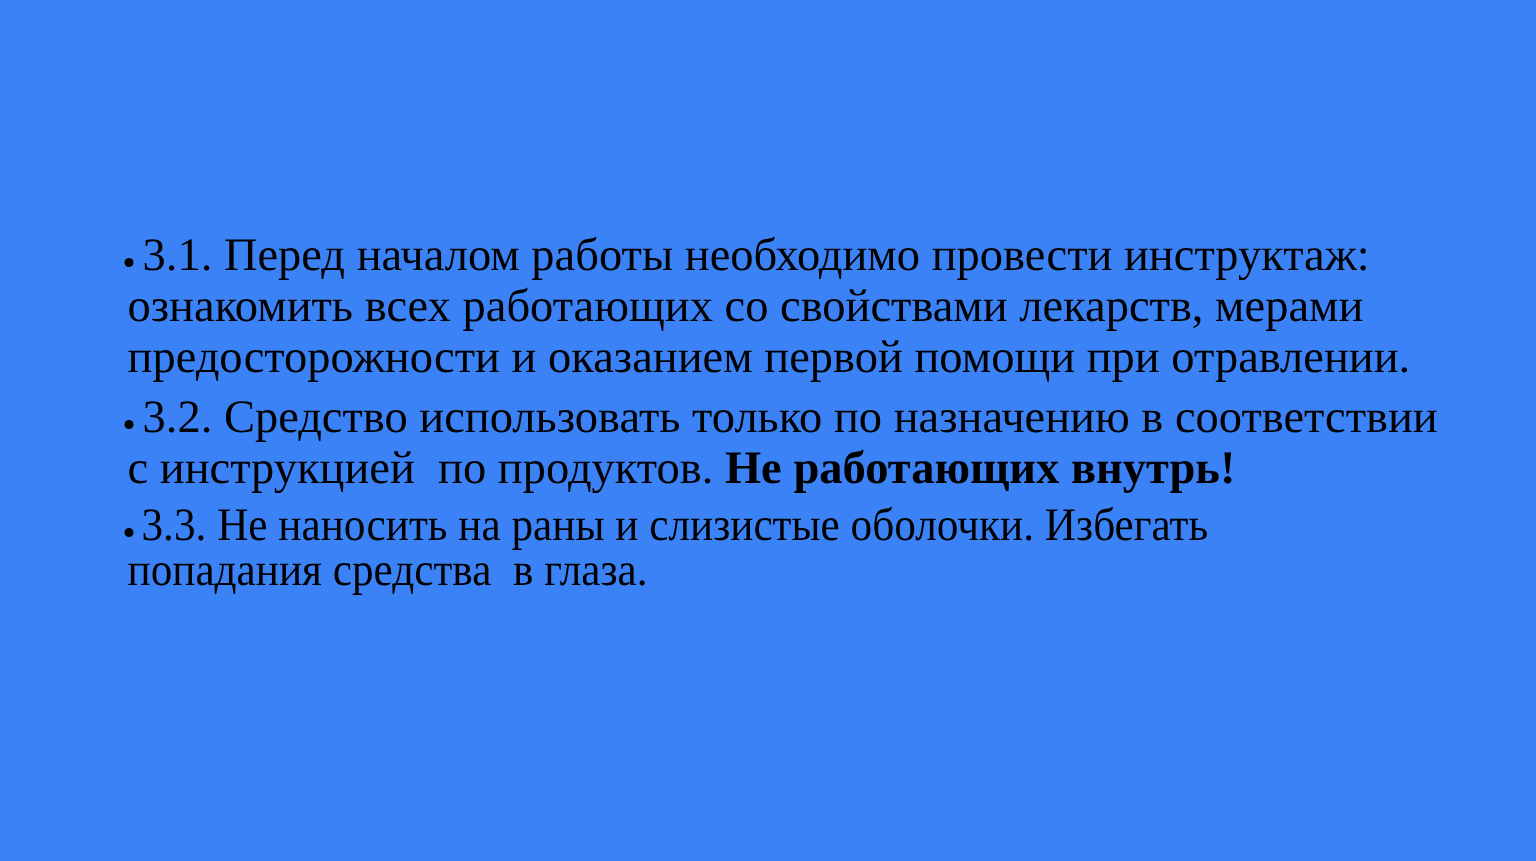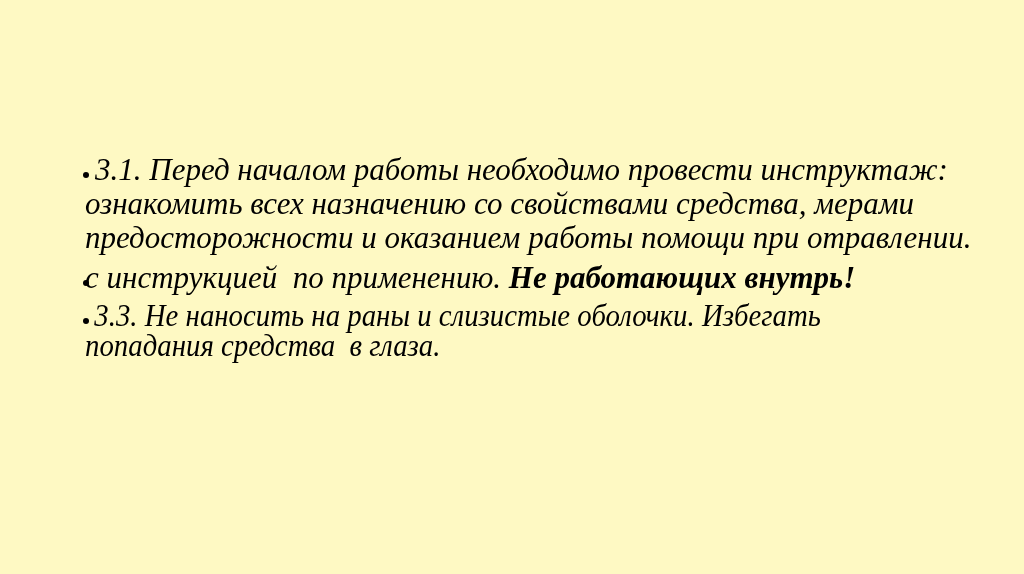--- a/index.html
+++ b/index.html
@@ -11,22 +11,21 @@
     width: 1024px;
     height: 574px;
     overflow: hidden;
     font-family: "Liberation Serif", serif;
     color: #000000;
   }
   .slide {
     position: relative;
     width: 1024px;
     height: 574px;
-    background: #fef9c3;
-    font-style: italic;
+    background: #3b82f6;
   }
   .bullets {
     position: absolute;
     left: 85px;
     top: 153px;
     right: 30px;
   }
   .para {
     position: relative;
     font-size: 31px;
@@ -64,26 +63,27 @@
   }
 </style>
 </head>
 <body>
 
 <div class="slide">
   <div class="bullets">
       <div class="para">
         <span class="dot"></span>
         <div class="line first"><span class="">3.1. Перед началом работы необходимо провести инструктаж:</span></div>
-        <div class="line"><span class="">ознакомить всех назначению со свойствами средства, мерами</span></div>
-        <div class="line"><span class="">предосторожности и оказанием работы помощи при отравлении.</span></div>
+        <div class="line"><span class="">ознакомить всех работающих со свойствами лекарств, мерами</span></div>
+        <div class="line"><span class="">предосторожности и оказанием первой помощи при отравлении.</span></div>
       </div>
       <div class="para">
         <span class="dot"></span>
-        <div class="line"><span class="">с инструкцией  по применению. </span><span class="seg-bold">Не работающих внутрь!</span></div>
+        <div class="line first"><span class="">3.2. Средство использовать только по назначению в соответствии</span></div>
+        <div class="line"><span class="">с инструкцией  по продуктов. </span><span class="seg-bold">Не работающих внутрь!</span></div>
       </div>
       <div class="para condensed">
         <span class="dot"></span>
         <div class="line first"><span class="">3.3. Не наносить на раны и слизистые оболочки. Избегать</span></div>
         <div class="line"><span class="">попадания средства  в глаза.</span></div>
       </div>
     </div>
 </div>
 
 </body></html>

